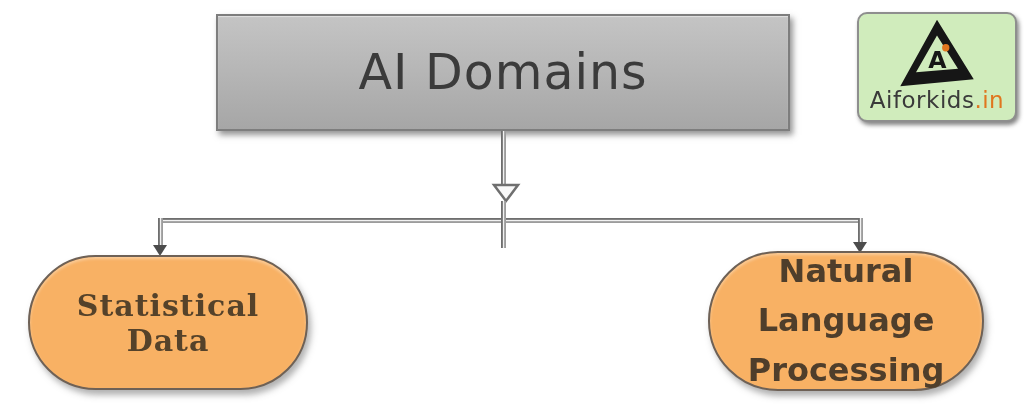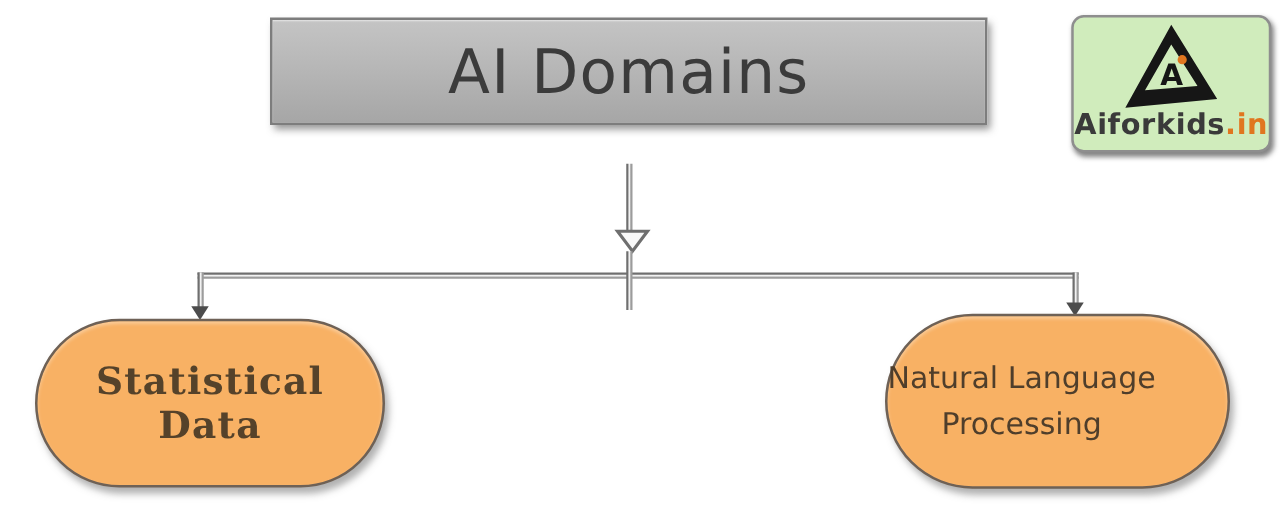--- a/index.html
+++ b/index.html
@@ -6,21 +6,21 @@
   body{
     width:1024px;height:407px;
     background:var(--canvas-bg,#ffffff);
     font-family:"DejaVu Sans",sans-serif;
     position:relative;overflow:hidden;
   }
   .canvas{position:absolute;inset:0;}
 
   
   .title-box{
-    position:absolute;left:216px;top:14px;width:574px;height:86px;
+    position:absolute;left:216px;top:14px;width:574px;height:117px;
     background:linear-gradient(180deg,#c4c4c4 0%,var(--title-fill,#b7b7b7) 45%,#a6a6a6 100%);
     border:2px solid #7d7d7d;
     box-shadow:3px 4px 6px rgba(60,60,60,.55), inset 0 1px 1px rgba(255,255,255,.5);
     display:flex;align-items:center;justify-content:center;
     box-sizing:border-box;
   }
   .title-box span{
     font-family:"DejaVu Sans",sans-serif;
     font-size:49px;color:var(--title-text,#3b3b3b);
     letter-spacing:1px;
@@ -56,34 +56,34 @@
     display:flex;align-items:center;justify-content:flex-start;
     text-align:center;box-sizing:border-box;
     color:var(--node-text,#55422a);
     white-space:pre-line;
   }
   .node-1{left:28px;top:255px;width:280px;height:135px;border-radius:68px;
     font-family:"DejaVu Serif",serif;font-weight:700;font-size:30px;letter-spacing:1px;}
   .node-2{left:364px;top:247px;width:288px;height:131px;border-radius:66px;
     font-family:"DejaVu Serif",serif;font-weight:400;font-size:31px;color:#4c4135;}
   .node-3{left:708px;top:251px;width:276px;height:140px;border-radius:70px;
-    font-family:"DejaVu Sans",sans-serif;font-weight:400;font-size:24px;line-height:1.55;color:#4f3e2b;}
+    font-family:"DejaVu Sans",sans-serif;font-weight:700;font-size:32px;line-height:1.55;color:#4f3e2b;}
 
   
   .logo{
     position:absolute;left:857px;top:12px;width:160px;height:110px;
     background:var(--logo-bg,#d0ecbc);
     border:2px solid #8e8e8e;border-radius:10px;
     box-shadow:2px 3px 4px rgba(50,50,50,.6);
     box-sizing:border-box;
     display:flex;flex-direction:column;align-items:center;justify-content:flex-start;
   }
   .logo svg{margin-top:4px;}
   .logo-text{
-    font-family:"DejaVu Sans",sans-serif;font-weight:700;font-size:23px;
+    font-family:"DejaVu Sans",sans-serif;font-weight:400;font-size:23px;
     color:var(--logo-text,#3a3a3a);line-height:1;margin-top:1px;
     letter-spacing:.5px;
   }
   .logo-text .tld{color:var(--logo-accent,#e0761f);}
 </style>
 </head>
 <body>
 
 <div class="canvas">
 

